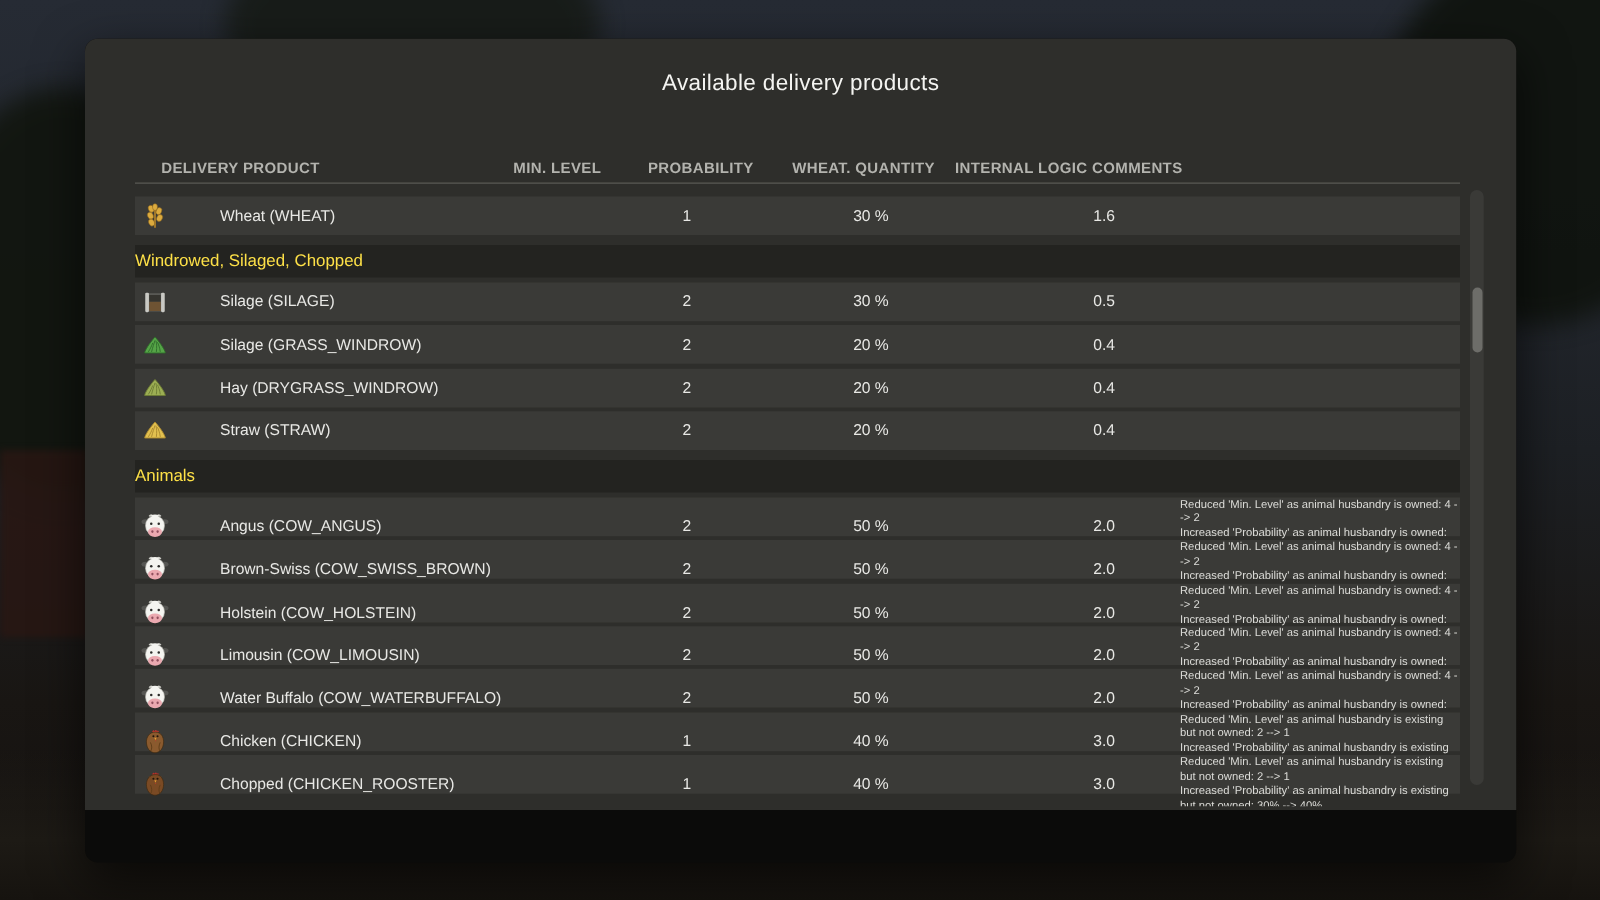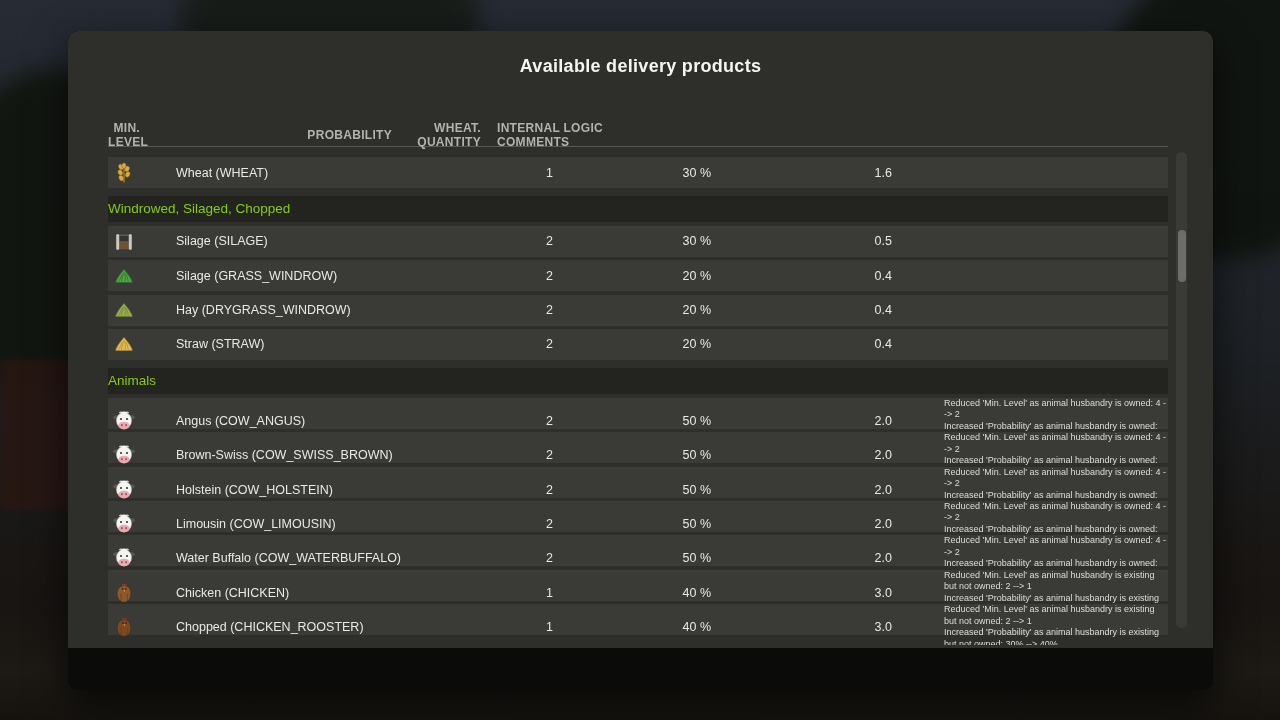--- a/index.html
+++ b/index.html
@@ -20,42 +20,42 @@
   .cabin { position:absolute; left:0; top:360px; width:70px; height:150px; background:#291713; filter:blur(3px); opacity:.85; }
   .ground { position:absolute; left:0; bottom:0; width:100%; height:120px; background:linear-gradient(180deg,rgba(34,30,25,0) 0%,#1d1a15 60%,#16130f 100%); }
 
   
   .modal { position:absolute; left:68px; top:31px; width:1145px; height:659px;
     border-radius:10px; background:#0b0b0a; box-shadow:0 14px 40px rgba(0,0,0,.65); }
   .modal-content { position:absolute; left:0; top:0; width:1145px; height:617px;
     background:#2e2e2b; border-radius:10px 10px 0 0; overflow:hidden; }
 
   .title { position:absolute; top:25px; left:0; width:100%; text-align:center;
-    color:#f4f4f1; font-size:18px; font-weight:bold; letter-spacing:.3px; }
+    color:#f4f4f1; font-size:18px; font-weight:normal; letter-spacing:.3px; }
 
   
   .grid6 { display:grid; grid-template-columns:32px 252px 89px 122px 145px 1fr; align-items:center; }
 
   .thead { position:absolute; left:40px; top:90px; width:1060px; height:26px;
     border-bottom:1px solid #5a5a55; color:#b3b3ae; font-size:12px; font-weight:bold; letter-spacing:.3px; }
   .thead .th-product { grid-column:1 / 3; padding-left:21px; }
   .num { text-align:right; }
   .th-comments { padding-left:16px; }
 
   .tbody { position:absolute; left:40px; top:126px; width:1060px; height:488px; overflow:hidden;
     display:flex; flex-direction:column; }
 
   .trow { flex:none; height:31px; margin-bottom:3.4px; background:#3a3a37; color:#e8e8e5; font-size:12.5px;gap:36px; }
   .cell-icon { display:flex; justify-content:center; align-items:center; }
   .cell-icon svg { display:block; }
   .cell-name { padding-left:0; white-space:nowrap; overflow:hidden; }
   .cell-comments { padding-left:16px; font-size:9px; line-height:11.5px; color:#dcdcd8; align-self:center; }
 
   .band { flex:none; height:26px; margin-top:4.6px; margin-bottom:3.8px; margin-left:-5px; padding-left:5px;
-    background:#232320; color:#84cc16; font-size:13.5px; display:flex; align-items:center; }
+    background:#232320; color:#fde047; font-size:13.5px; display:flex; align-items:center; }
 
   
   .scrollbar { position:absolute; right:26px; top:121px; width:11px; height:476px;
     background:#3a3a37; border-radius:6px; }
   .scroll-thumb { position:absolute; left:1.5px; top:78px; width:8px; height:52px;
     background:#6d6d69; border-radius:5px; }
 
   
   .footer { position:absolute; left:0; bottom:0; width:1145px; height:42px;
     display:flex; align-items:center; justify-content:flex-end; padding-right:38px; }
@@ -72,20 +72,21 @@
   <div class="tree t2"></div>
   <div class="tree t3"></div>
   <div class="cabin"></div>
   <div class="ground"></div>
 
   <div class="modal">
     <div class="modal-content">
       <div class="title">Available delivery products</div>
 
       <div class="thead grid6">
+        <div class="th-product">DELIVERY PRODUCT</div>
         <div class="num">MIN. LEVEL</div>
         <div class="num">PROBABILITY</div>
         <div class="num">WHEAT. QUANTITY</div>
         <div class="th-comments">INTERNAL LOGIC COMMENTS</div>
       </div>
 
       <div class="tbody">
           <div class="trow grid6">
             <div class="cell-icon">
               <svg width="22" height="22" viewBox="0 0 24 24">

